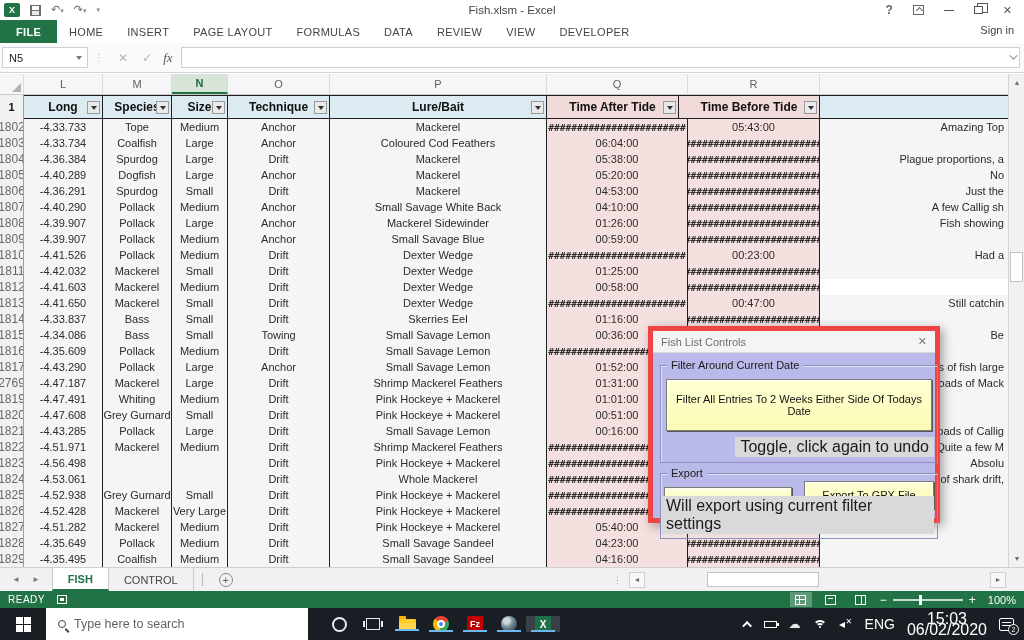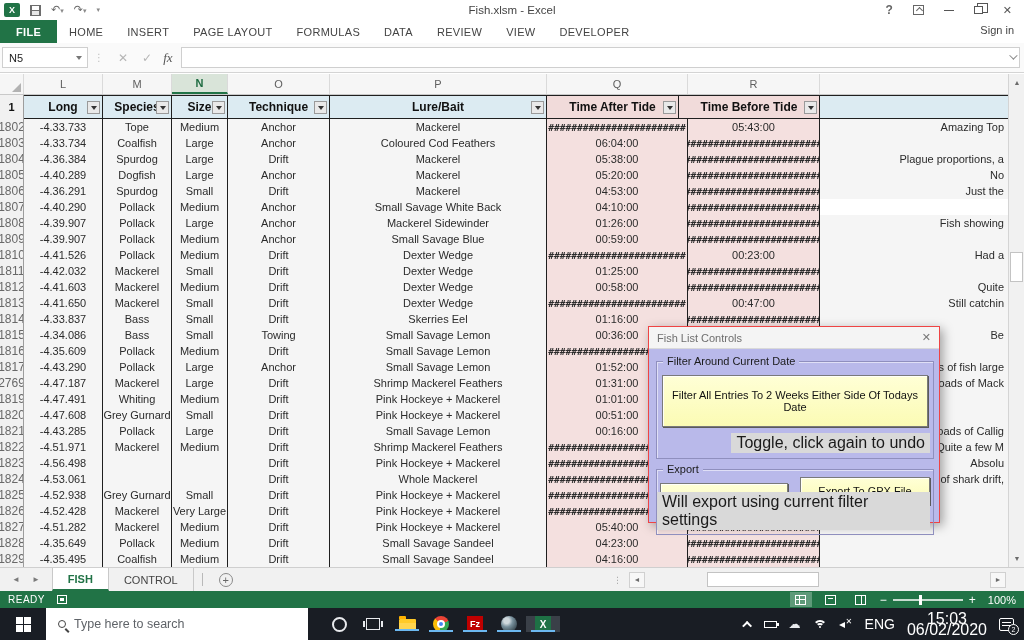--- a/index.html
+++ b/index.html
@@ -66,21 +66,21 @@
   .filterbtn { position:absolute; right:2px; top:5px; width:13px; height:13px; background:#e9e9e9; border:1px solid #9a9a9a; display:flex; align-items:center; justify-content:center; }
   .filterbtn::after { content:""; width:0; height:0; border-left:3px solid transparent; border-right:3px solid transparent; border-top:4px solid #333; }
   .header .c-num { font-size:11px; border-top:none; border-bottom:none; }
 
   
   .vscroll { position:absolute; left:1008px; top:74px; width:16px; height:493px; background:#f1f1f1; border-left:1px solid #d4d4d4; z-index:30; }
   .varrow { position:absolute; left:0; width:16px; height:17px; color:#6b6b6b; font-size:7px; display:flex; align-items:center; justify-content:center; }
   .vthumb { position:absolute; left:1px; top:178px; width:13px; height:30px; background:#fff; border:1px solid #c3c3c3; }
 
   
-  .dialog { position:absolute; left:648px; top:326px; width:292px; height:197px; border:1px solid #ef4444; box-shadow:3px 3px 10px rgba(0,0,0,.35); z-index:50; background:#4d7c0f; }
+  .dialog { position:absolute; left:648px; top:326px; width:292px; height:197px; border:5px solid #ef4444; box-shadow:3px 3px 10px rgba(0,0,0,.35); z-index:50; background:#4d7c0f; }
   .dlg-title { height:22px; background:#f4f4f4; display:flex; align-items:center; font-size:11px; color:#6e6e6e; padding-left:8px; border-bottom:1px solid #d9d9d9; }
   .dlg-close { margin-left:auto; margin-right:8px; color:#777; font-size:11px; }
   .dlg-body { position:absolute; top:22px; left:0; right:0; bottom:0; background:#b9b9ea; }
   .frame { position:absolute; left:7px; width:278px; border:1px solid #8f8fbe; box-shadow:1px 1px 0 rgba(255,255,255,.55) inset; }
   .frame-label { position:absolute; top:-8px; left:6px; background:#b9b9ea; padding:0 4px; font-size:11px; color:#1a1a1a; line-height:14px; }
   .f1 { top:12px; height:98px; }
   .f2 { top:120px; height:66px; }
   .vba-btn { position:absolute; background:linear-gradient(#ffffd6,#fbfbb4); border:1px solid #7a7a7a; box-shadow:1px 1px 0 #5a5a5a, inset 1px 1px 0 rgba(255,255,255,.85); font-size:11px; color:#111; display:flex; align-items:center; justify-content:center; text-align:center; }
   .btn-filter { left:5px; right:5px; top:13px; height:52px; }
   .btn-kml { left:3px; top:13px; width:128px; height:40px;padding-left:40px; }
@@ -317,20 +317,21 @@
       </div>
       <div class="grid-row">
         <div class="cell c-num">1807</div>
         <div class="cell c-long">-4.40.290</div>
         <div class="cell c-species">Pollack</div>
         <div class="cell c-size">Medium</div>
         <div class="cell c-tech">Anchor</div>
         <div class="cell c-lure">Small Savage White Back</div>
         <div class="cell c-before pink">04:10:00</div>
         <div class="cell c-after pink hash">########################</div>
+        <div class="cell c-comment">A few Callig sh</div>
       </div>
       <div class="grid-row">
         <div class="cell c-num">1808</div>
         <div class="cell c-long">-4.39.907</div>
         <div class="cell c-species">Pollack</div>
         <div class="cell c-size">Large</div>
         <div class="cell c-tech">Anchor</div>
         <div class="cell c-lure">Mackerel Sidewinder</div>
         <div class="cell c-before pink">01:26:00</div>
         <div class="cell c-after pink hash">########################</div>
@@ -371,21 +372,20 @@
       </div>
       <div class="grid-row">
         <div class="cell c-num">1812</div>
         <div class="cell c-long">-4.41.603</div>
         <div class="cell c-species">Mackerel</div>
         <div class="cell c-size">Medium</div>
         <div class="cell c-tech">Drift</div>
         <div class="cell c-lure">Dexter Wedge</div>
         <div class="cell c-before pink">00:58:00</div>
         <div class="cell c-after pink hash">########################</div>
-        <div class="cell c-comment">Quite</div>
       </div>
       <div class="grid-row">
         <div class="cell c-num">1813</div>
         <div class="cell c-long">-4.41.650</div>
         <div class="cell c-species">Mackerel</div>
         <div class="cell c-size">Small</div>
         <div class="cell c-tech">Drift</div>
         <div class="cell c-lure">Dexter Wedge</div>
         <div class="cell c-before pink hash">########################</div>
         <div class="cell c-after pink">00:47:00</div>

